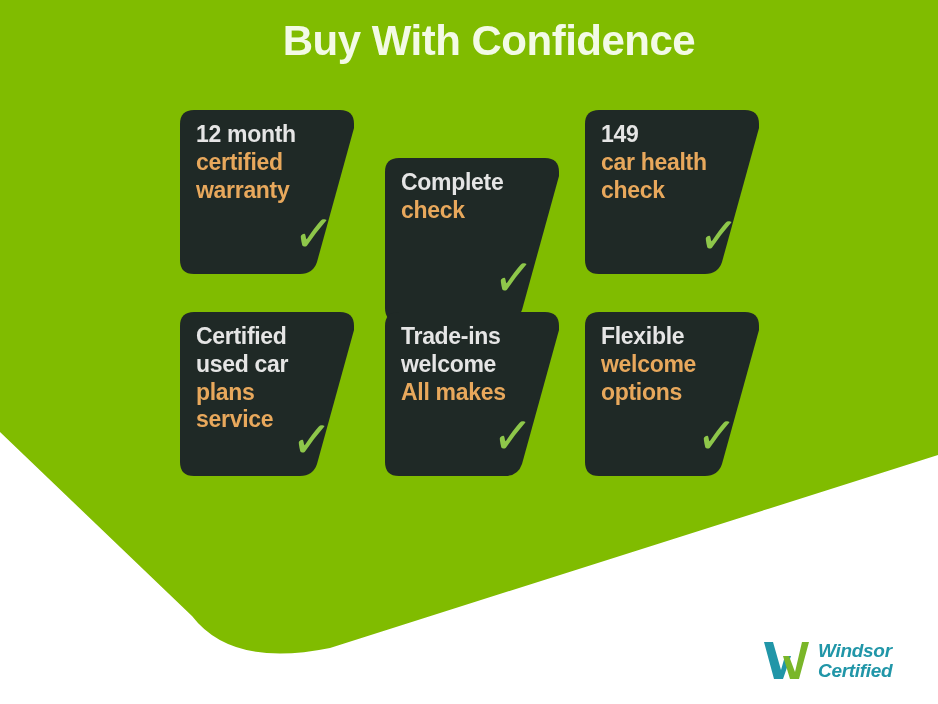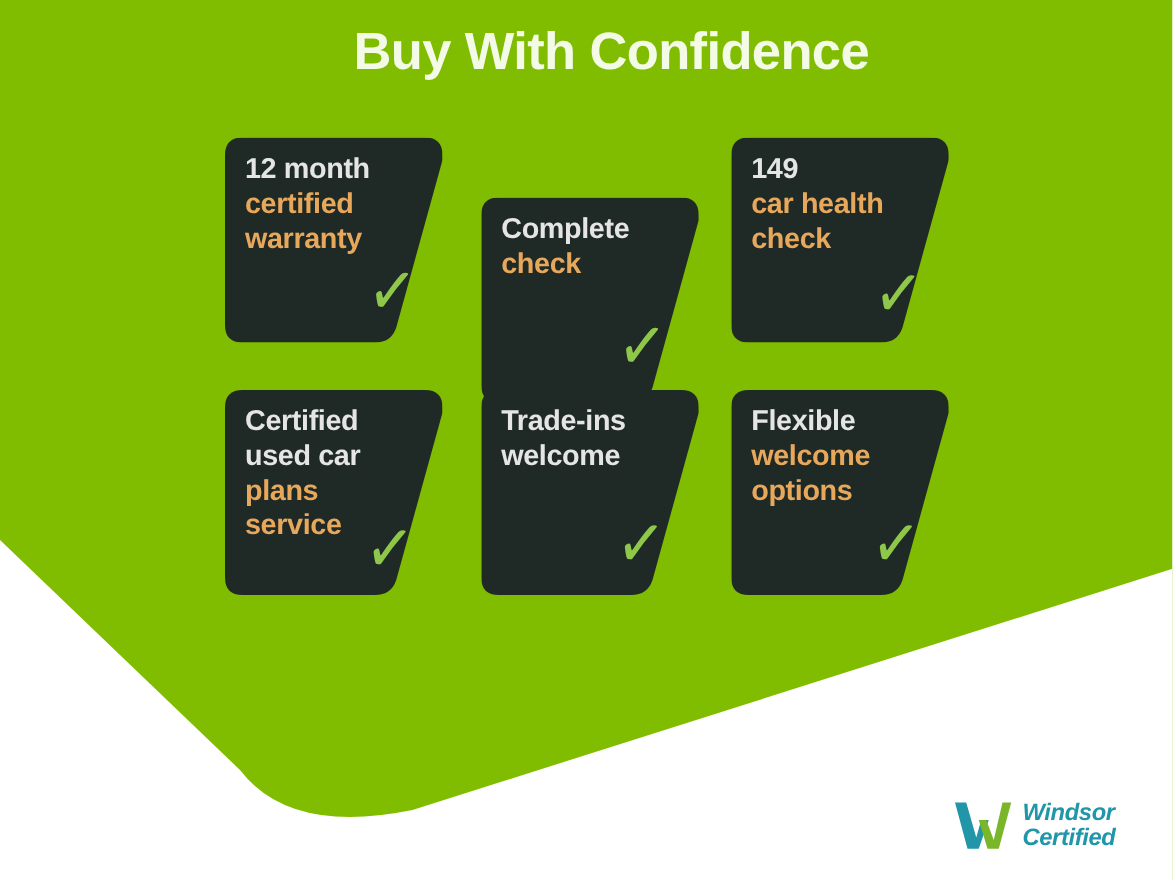--- a/index.html
+++ b/index.html
@@ -158,20 +158,21 @@
       <div class="card-line tone-amber">plans</div>
       <div class="card-line tone-amber">service</div>
     </div>
     <div class="check" style="left:108px; top:100px;">✓</div>
   </div>
 
   <div class="card" id="card-4">
     <div class="card-inner">
       <div class="card-line tone-white">Trade-ins</div>
       <div class="card-line tone-white">welcome</div>
+      <div class="card-line tone-amber">All makes</div>
     </div>
     <div class="check" style="left:104px; top:96px;">✓</div>
   </div>
 
   <div class="card" id="card-5">
     <div class="card-inner">
       <div class="card-line tone-white">Flexible</div>
       <div class="card-line tone-amber">welcome</div>
       <div class="card-line tone-amber">options</div>
     </div>

